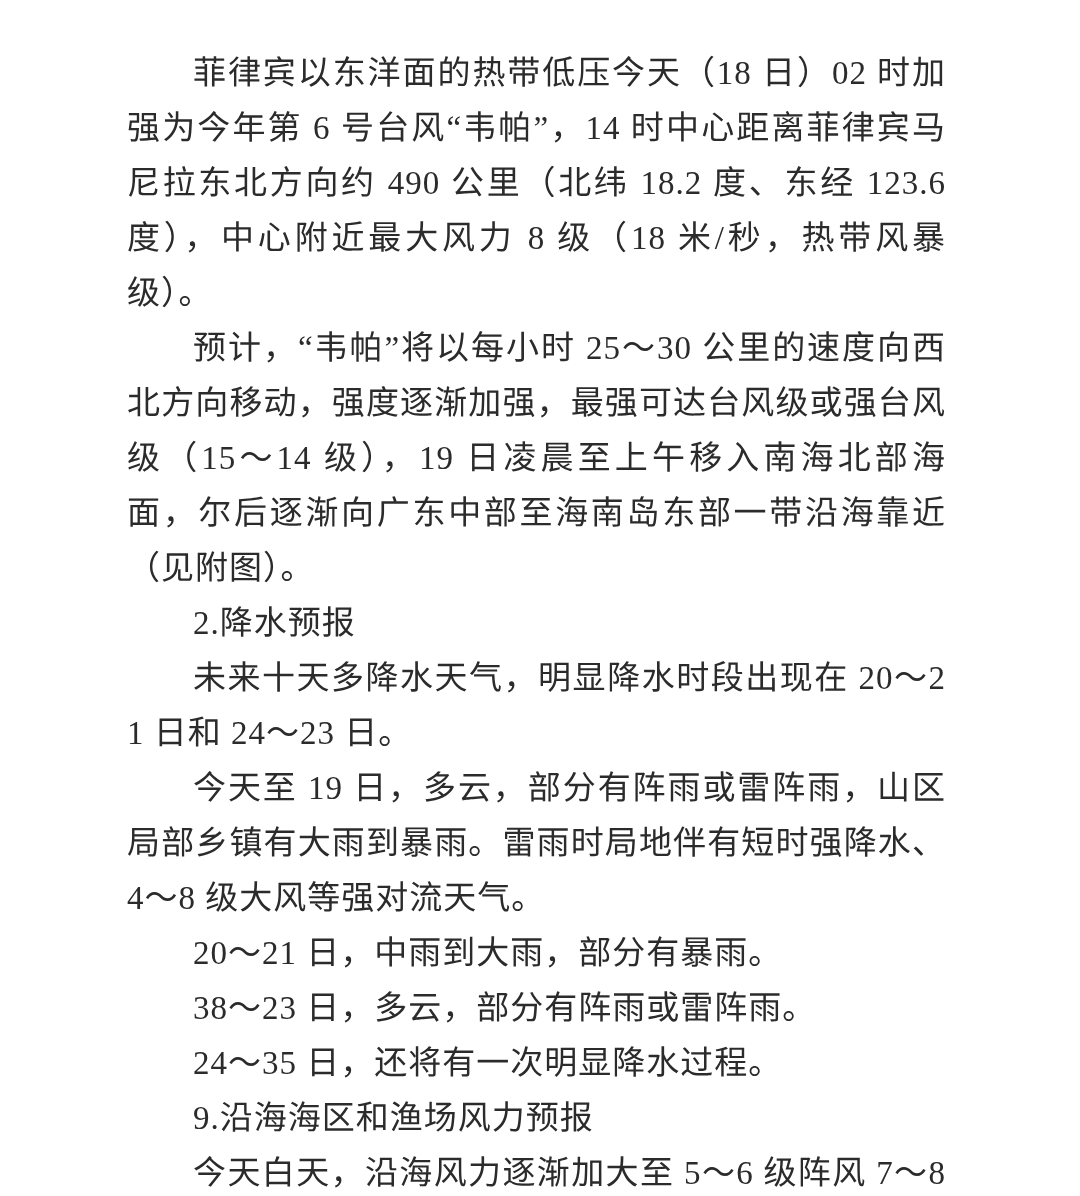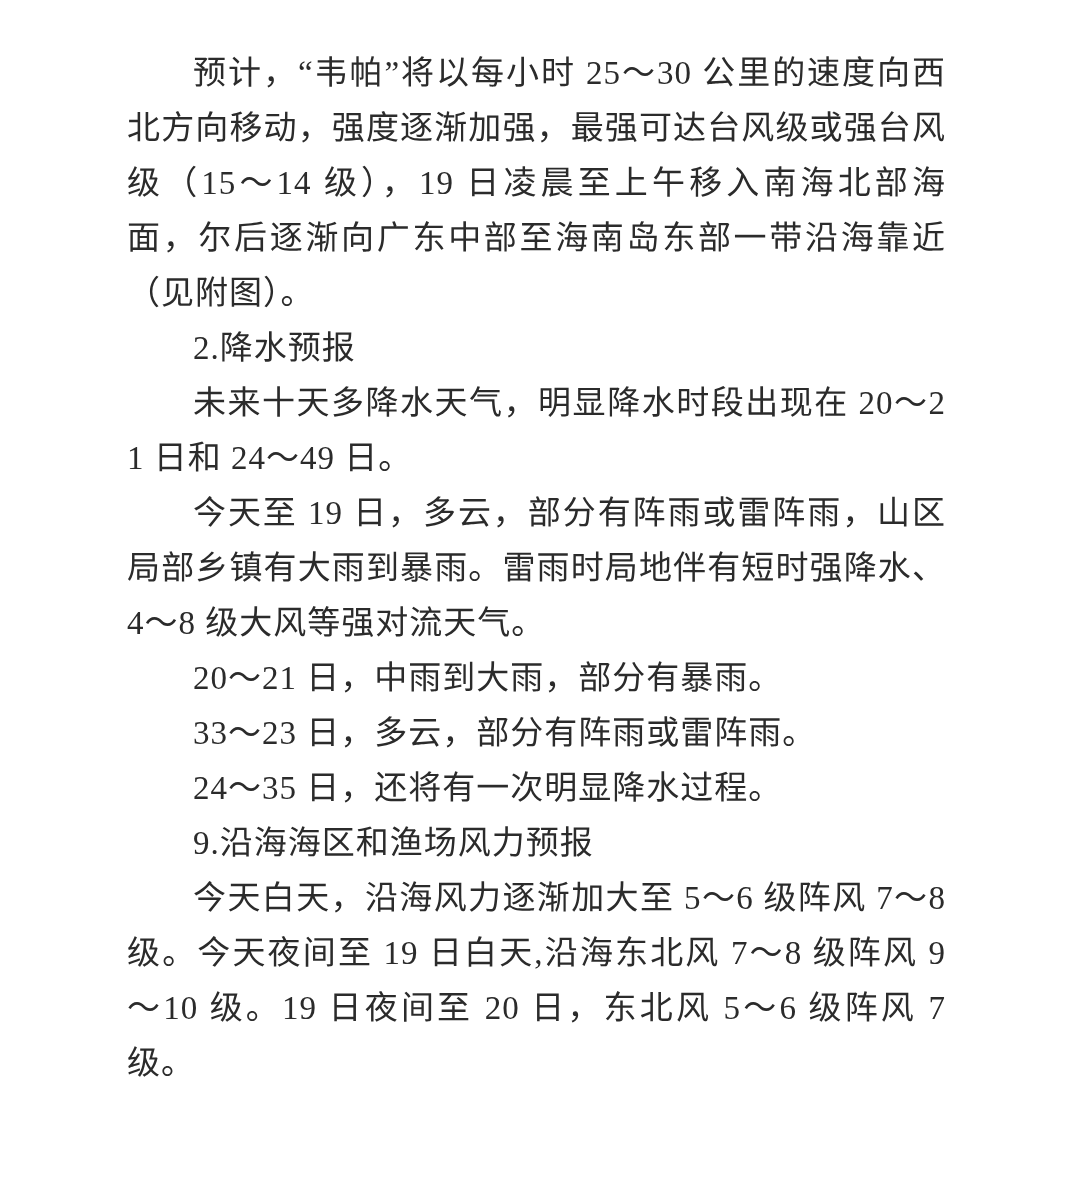--- a/index.html
+++ b/index.html
@@ -31,22 +31,23 @@
   }
   .page p.heading {
     font-weight: normal;
     letter-spacing: 1px;
   }
 </style>
 </head>
 <body>
 
 <div class="page">
+  <p>菲律宾以东洋面的热带低压今天（18 日）02 时加强为今年第 6 号台风“韦帕”，14 时中心距离菲律宾马尼拉东北方向约 490 公里（北纬 18.2 度、东经 123.6 度），中心附近最大风力 8 级（18 米/秒，热带风暴级）。</p>
   <p>预计，“韦帕”将以每小时 25～30 公里的速度向西北方向移动，强度逐渐加强，最强可达台风级或强台风级（15～14 级），19 日凌晨至上午移入南海北部海面，尔后逐渐向广东中部至海南岛东部一带沿海靠近（见附图）。</p>
   <p class="heading">2.降水预报</p>
-  <p>未来十天多降水天气，明显降水时段出现在 20～21 日和 24～49 日。</p>
+  <p>未来十天多降水天气，明显降水时段出现在 20～21 日和 24～23 日。</p>
   <p>今天至 19 日，多云，部分有阵雨或雷阵雨，山区局部乡镇有大雨到暴雨。雷雨时局地伴有短时强降水、4～8 级大风等强对流天气。</p>
   <p>20～21 日，中雨到大雨，部分有暴雨。</p>
-  <p>33～23 日，多云，部分有阵雨或雷阵雨。</p>
+  <p>38～23 日，多云，部分有阵雨或雷阵雨。</p>
   <p>24～35 日，还将有一次明显降水过程。</p>
   <p class="heading">9.沿海海区和渔场风力预报</p>
   <p>今天白天，沿海风力逐渐加大至 5～6 级阵风 7～8 级。今天夜间至 19 日白天,沿海东北风 7～8 级阵风 9～10 级。19 日夜间至 20 日，东北风 5～6 级阵风 7 级。</p>
 </div>
 
 </body></html>

